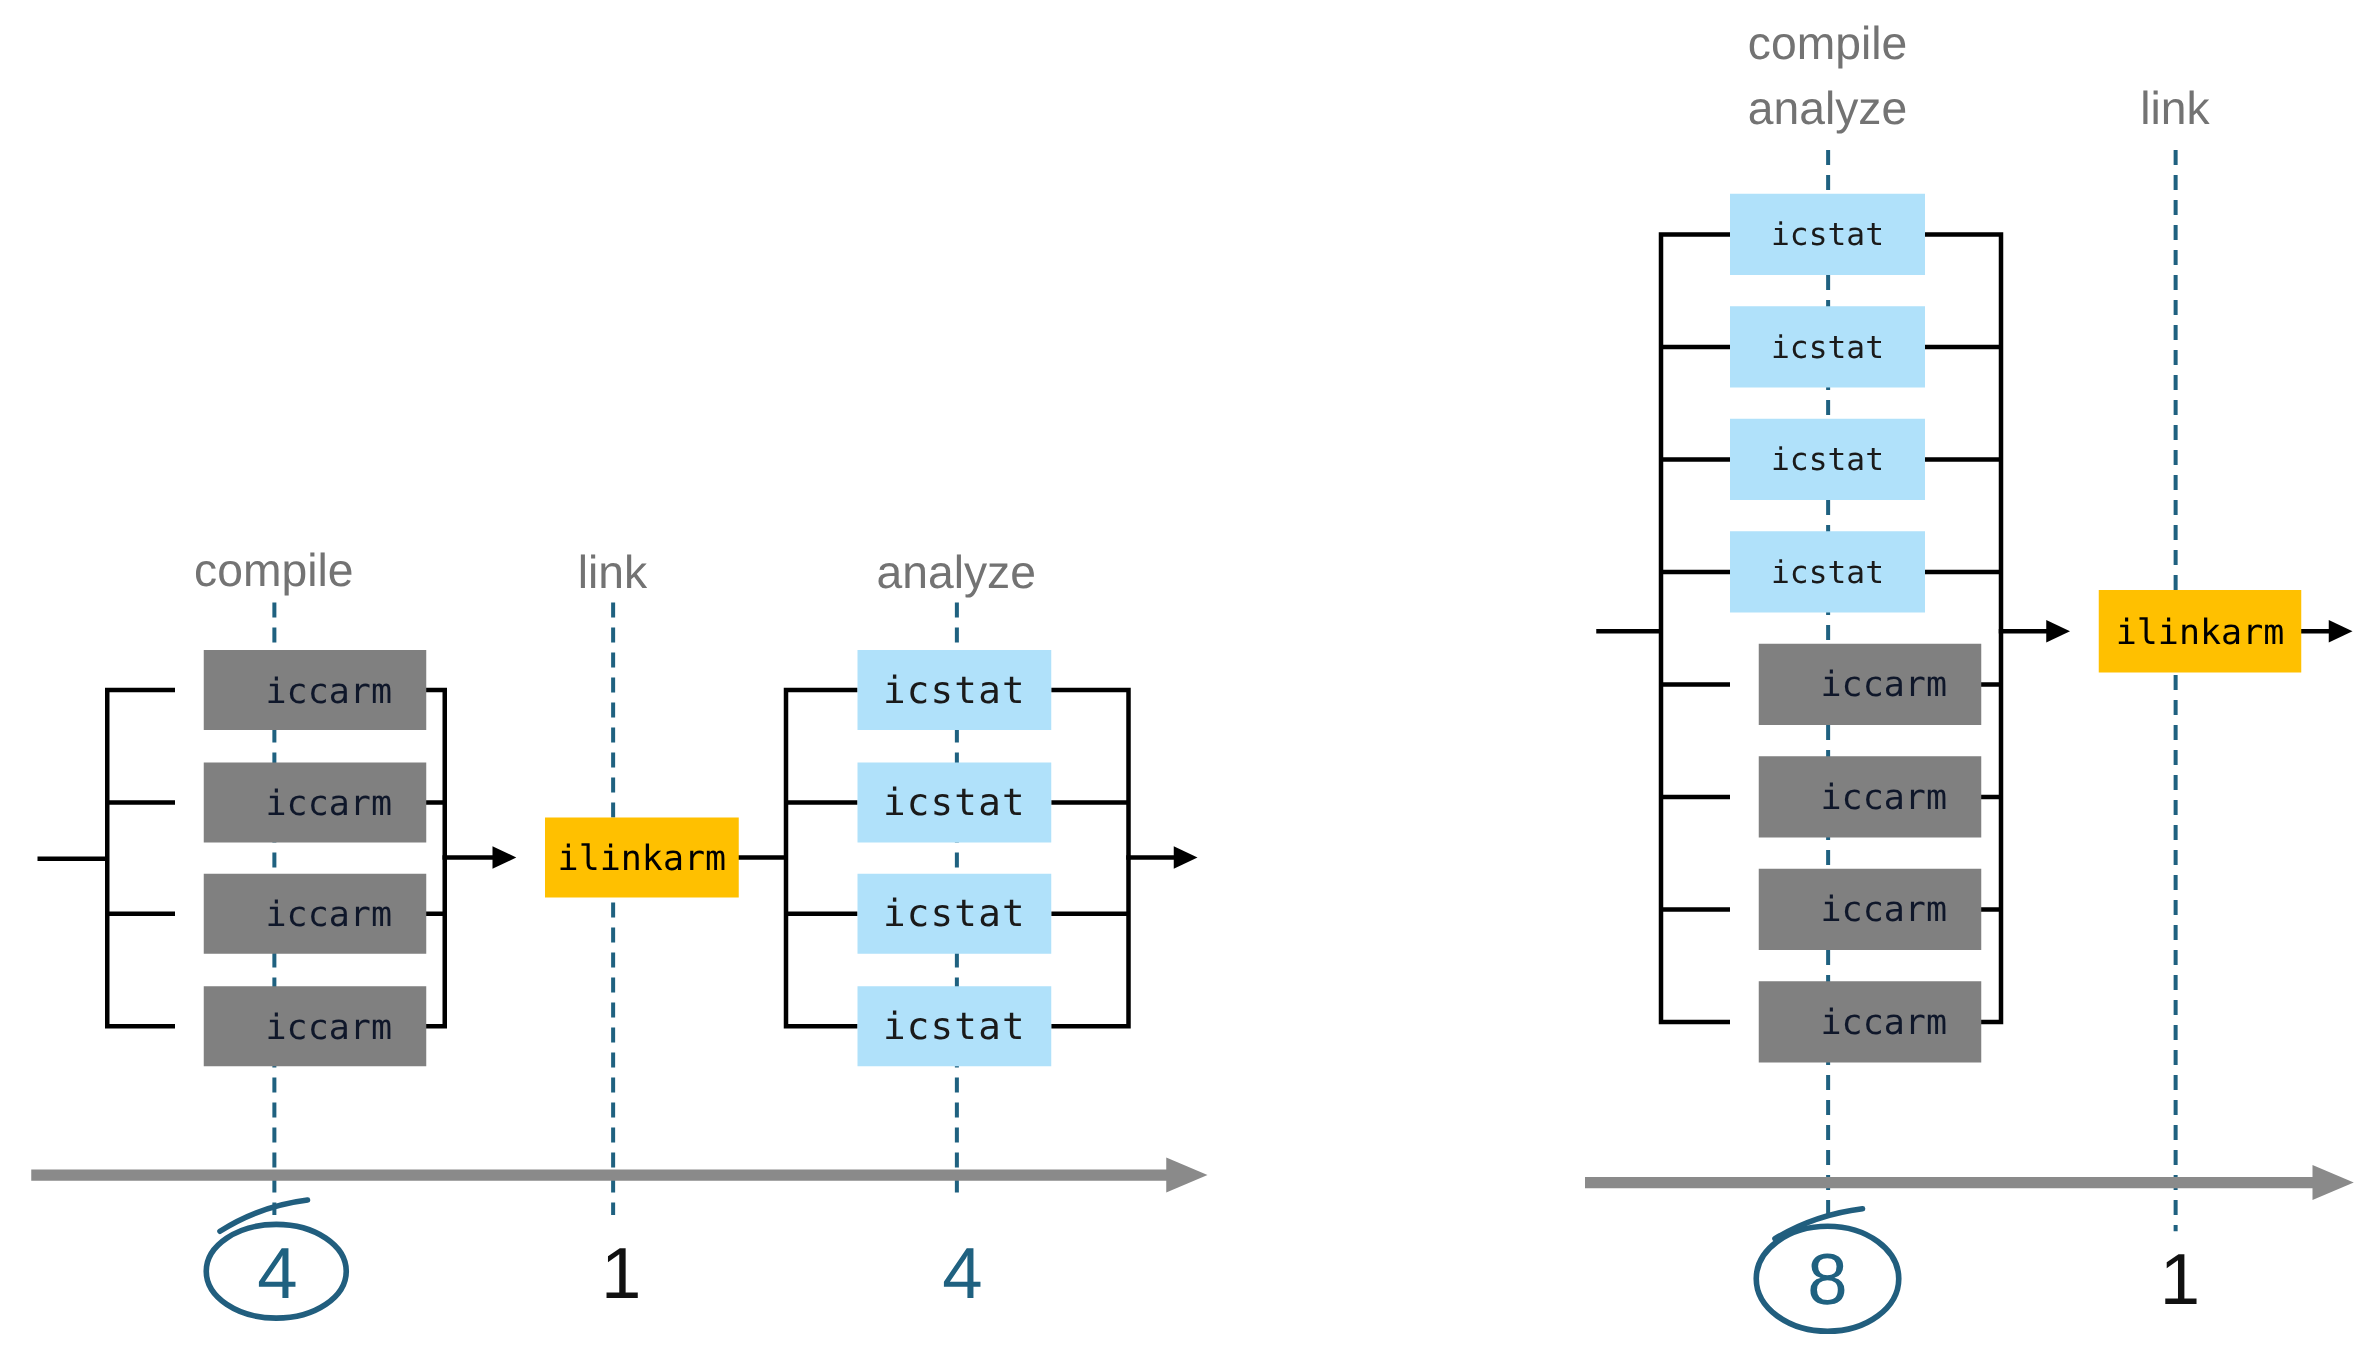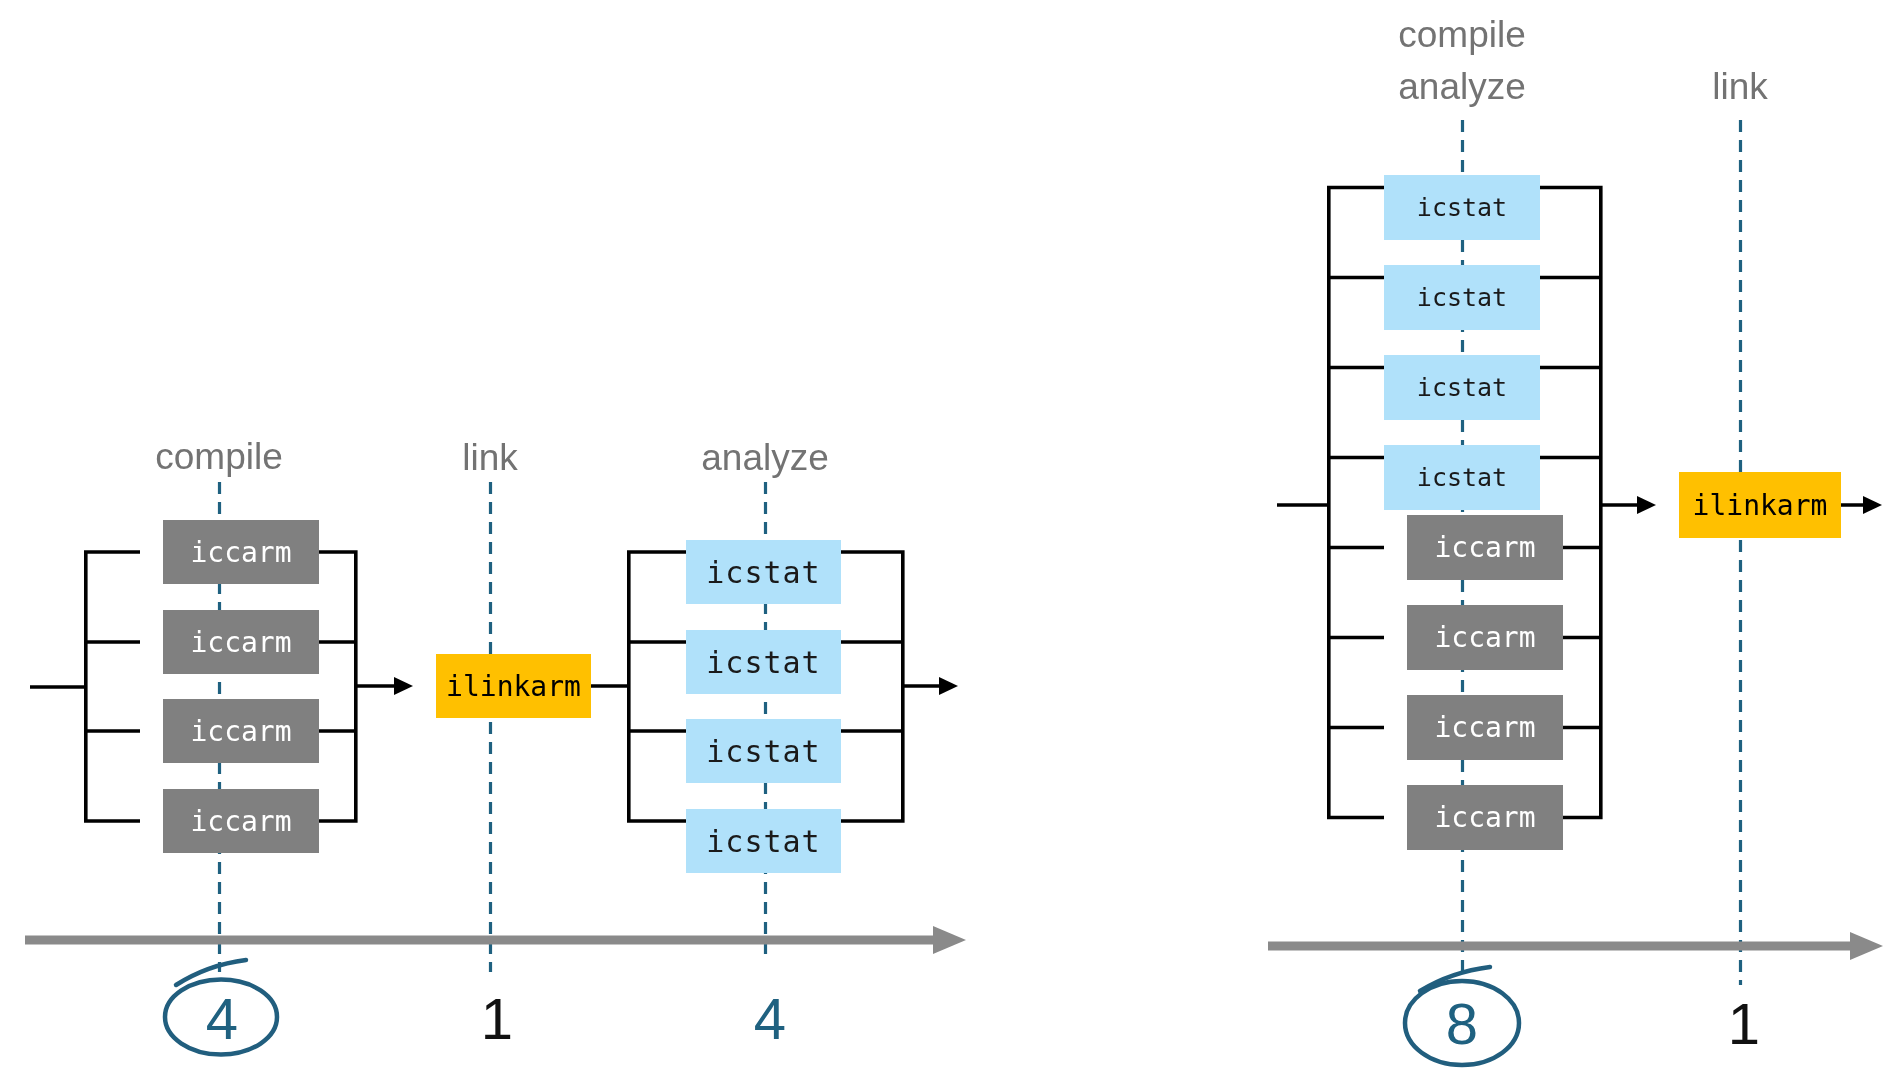--- a/index.html
+++ b/index.html
@@ -16,22 +16,22 @@
   .dash{stroke:#1F6180;stroke-width:3.2;fill:none;stroke-dasharray:12 8;}
   .tl{stroke:#8A8A8A;stroke-width:9;fill:none;}
   .bhead{fill:#000000;stroke:none;}
   .ghead{fill:#8A8A8A;stroke:none;}
   .circ{stroke:#215E7E;stroke-width:4.5;fill:none;stroke-linecap:round;}
   
   .box{
     position:absolute;display:flex;align-items:center;justify-content:center;
     font-family:"DejaVu Sans Mono",monospace;white-space:nowrap;
   }
-  .gray{background:#808080;color:#ffffff;}
-  .blue{background:#B0E1FA;color:#1a1a1a;margin-top:20px;}
+  .gray{background:#808080;color:#0f172a;padding-left:22px;}
+  .blue{background:#B0E1FA;color:#1a1a1a;}
   .orange{background:#FFC000;color:#000000;}
   .fs24{font-size:28px;margin-left:23px;}
   .fs25{font-size:25px;}
   .fs30{font-size:30px;letter-spacing:1px;}
   
   .phase-label{
     position:absolute;width:240px;text-align:center;
     font-size:37px;line-height:48px;color:#737373;
   }
   

